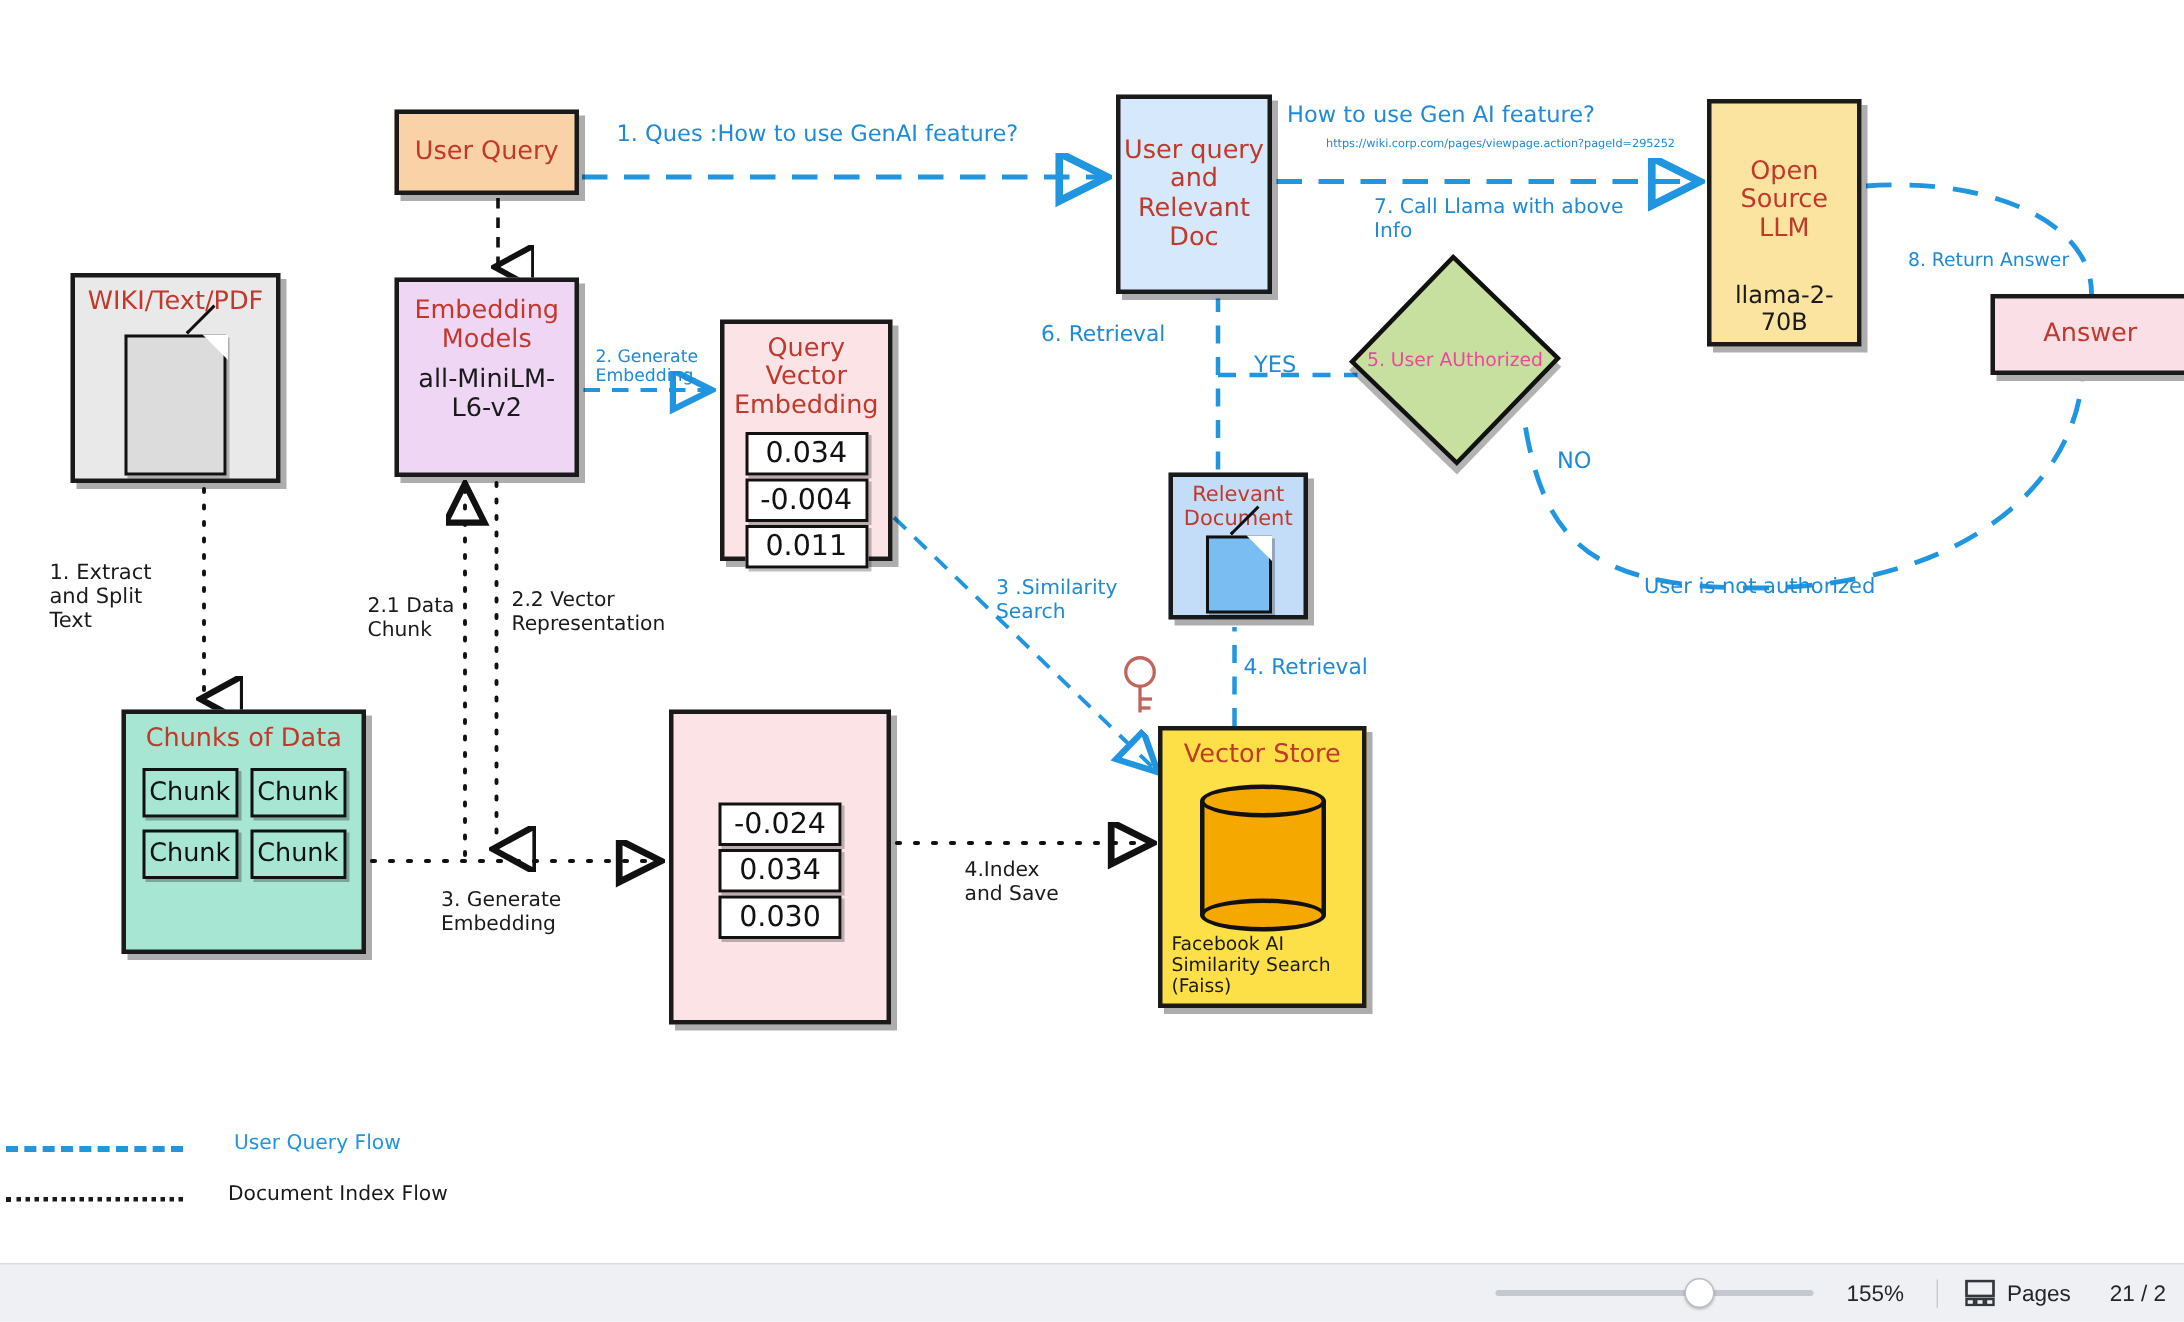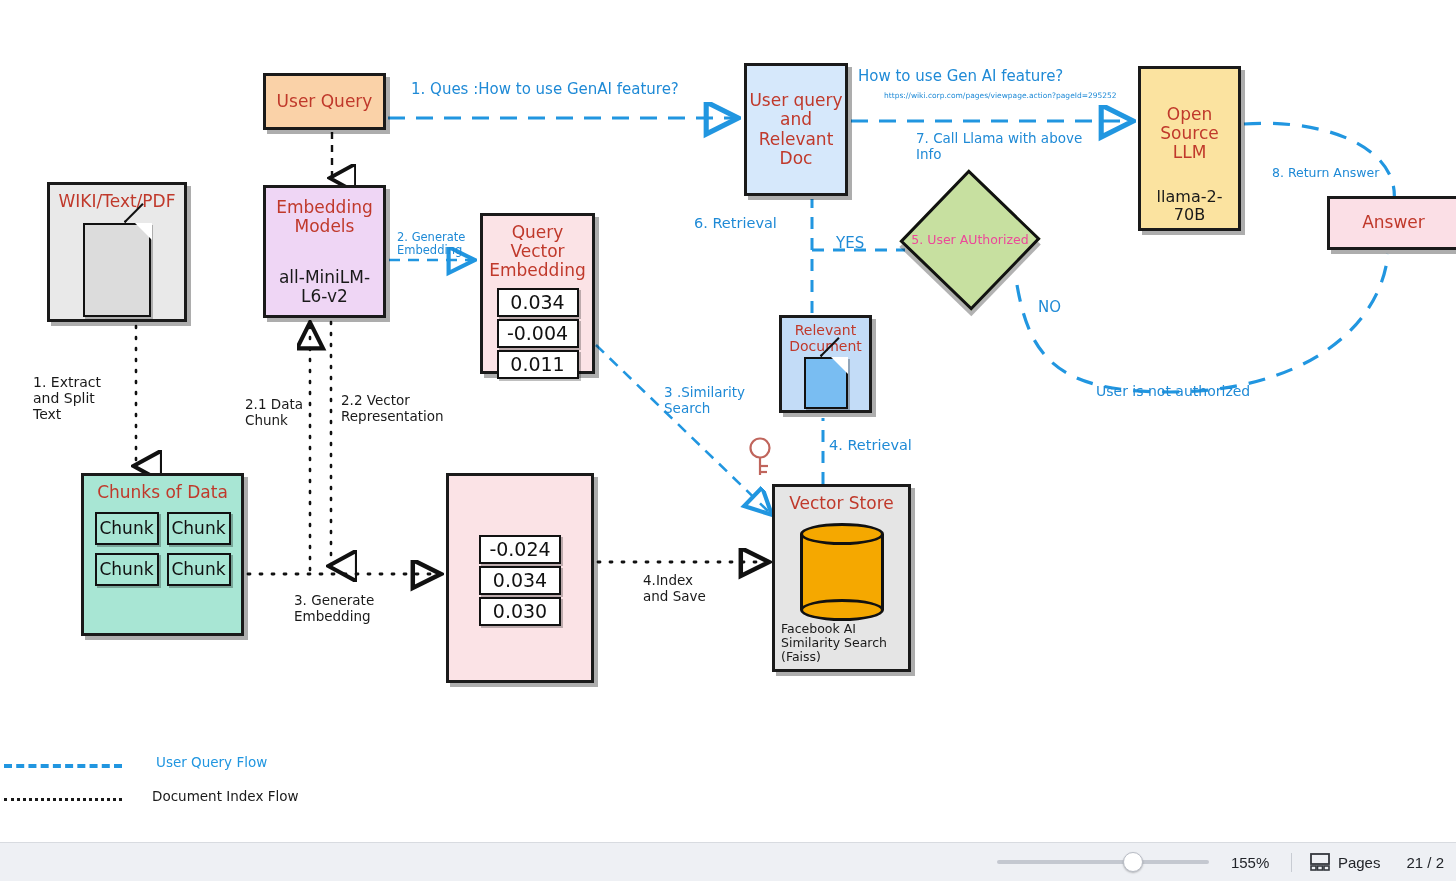--- a/index.html
+++ b/index.html
@@ -51,39 +51,39 @@
   }
   .lbl.blue { color: #1f8ad6; }
   .lbl.dark { color: #1a1a1a; }
 
   
   #n-user-query { left:263px; top:73px; width:123px; height:57px;
     background:#fad2a8; justify-content:center; }
   #n-wiki { left:47px; top:182px; width:140px; height:140px;
     background:#e9e9e9; padding-top:7px; }
   #n-embedding { left:263px; top:185px; width:123px; height:133px;
-    background:#efd6f5; padding-top:10px; justify-content:flex-start;gap:24px; }
+    background:#efd6f5; padding-top:10px; justify-content:flex-start; }
   #n-embedding .sub { margin-top:8px; }
   #n-qvec { left:480px; top:213px; width:115px; height:161px;
     background:#fbe3e6; padding-top:7px; }
   #n-userdoc { left:744px; top:63px; width:104px; height:133px;
     background:#d6e8fb; justify-content:center; }
   #n-llm { left:1138px; top:66px; width:103px; height:165px;
     background:#fbe3a0; padding-top:36px; justify-content:flex-start; }
   #n-llm .sub { margin-top:auto; margin-bottom:4px; font-size:16px; }
   #n-answer { left:1327px; top:196px; width:133px; height:54px;
     background:#fbdfe6; justify-content:center; }
   #n-reldoc { left:779px; top:315px; width:93px; height:98px;
     background:#c3dcf7; padding-top:5px; }
   #n-chunks { left:81px; top:473px; width:163px; height:163px;
     background:#a8e6d4; padding-top:7px; }
   #n-dvec { left:446px; top:473px; width:148px; height:210px;
     background:#fbe3e6; padding-top:17px; }
   #n-vstore { left:772px; top:484px; width:139px; height:188px;
-    background:#e5e5e5; padding-top:7px; }
+    background:#fde047; padding-top:7px; }
 
   .vbox {
     border: 2.5px solid #111;
     background: #fff;
     box-shadow: 2px 2px 0 rgba(0,0,0,0.25);
     font-size: 19px;
     font-family: "DejaVu Sans", sans-serif;
     color:#111;
     text-align:center;
     width: 82px;

